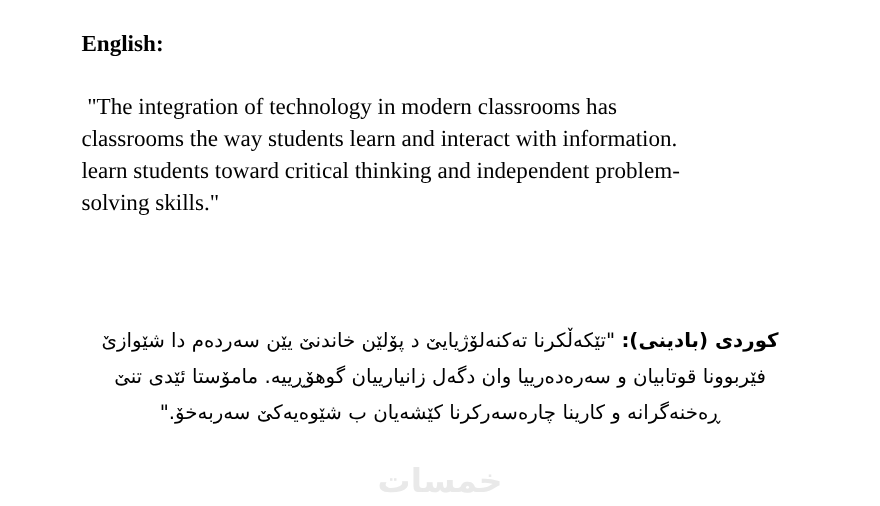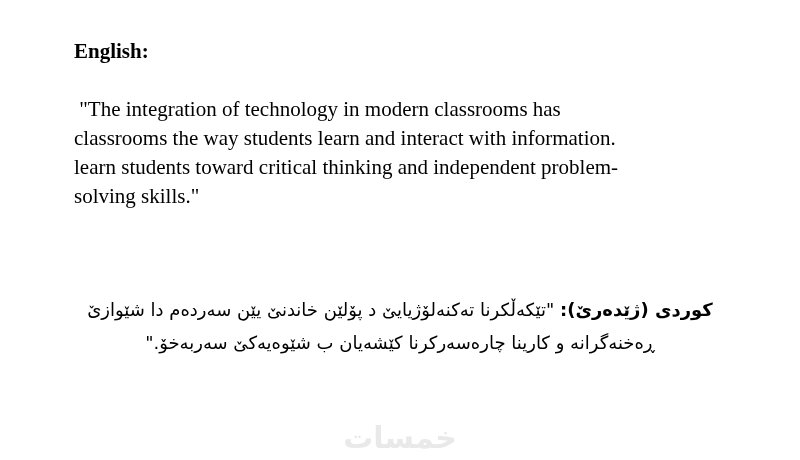--- a/index.html
+++ b/index.html
@@ -16,21 +16,21 @@
   .page {
     position: absolute;
     inset: 0;
     background: #ffffff;
   }
 
   
   .english-block {
     position: absolute;
     left: 74px;
-    top: 39px;
+    top: 27px;
     width: 690px;
     color: #000000;
     font-family: "Liberation Serif", serif;
   }
   .english-heading {
     font-size: 21px;
     font-weight: bold;
     line-height: 24px;
     margin: 0 0 32px 0;
     white-space: pre;
@@ -84,19 +84,20 @@
     <div class="english-heading">English:</div>
     <div class="english-paragraph">
       <div class="english-line"> "The integration of technology in modern classrooms has</div>
       <div class="english-line">classrooms the way students learn and interact with information.</div>
       <div class="english-line">learn students toward critical thinking and independent problem-</div>
       <div class="english-line">solving skills."</div>
     </div>
   </div>
 
   <div class="kurdish-block" dir="rtl">
-    <div class="kurdish-line"><span class="kurdish-heading">کوردی (ژێدەرێ):</span> <span>"تێکەڵکرنا تەکنەلۆژیایێ د پۆلێن خاندنێ یێن سەردەم دا شێوازێ</span></div>
+    <div class="kurdish-line"><span class="kurdish-heading">کوردی (بادینی):</span> <span>"تێکەڵکرنا تەکنەلۆژیایێ د پۆلێن خاندنێ یێن سەردەم دا شێوازێ</span></div>
+    <div class="kurdish-line">فێربوونا قوتابیان و سەرەدەرییا وان دگەل زانیارییان گوهۆڕییە. مامۆستا ئێدی تنێ</div>
     <div class="kurdish-line">ڕەخنەگرانە و کارینا چارەسەرکرنا کێشەیان ب شێوەیەکێ سەربەخۆ."</div>
   </div>
 
   <div class="watermark">خمسات</div>
 
 </div>
 
 </body></html>

